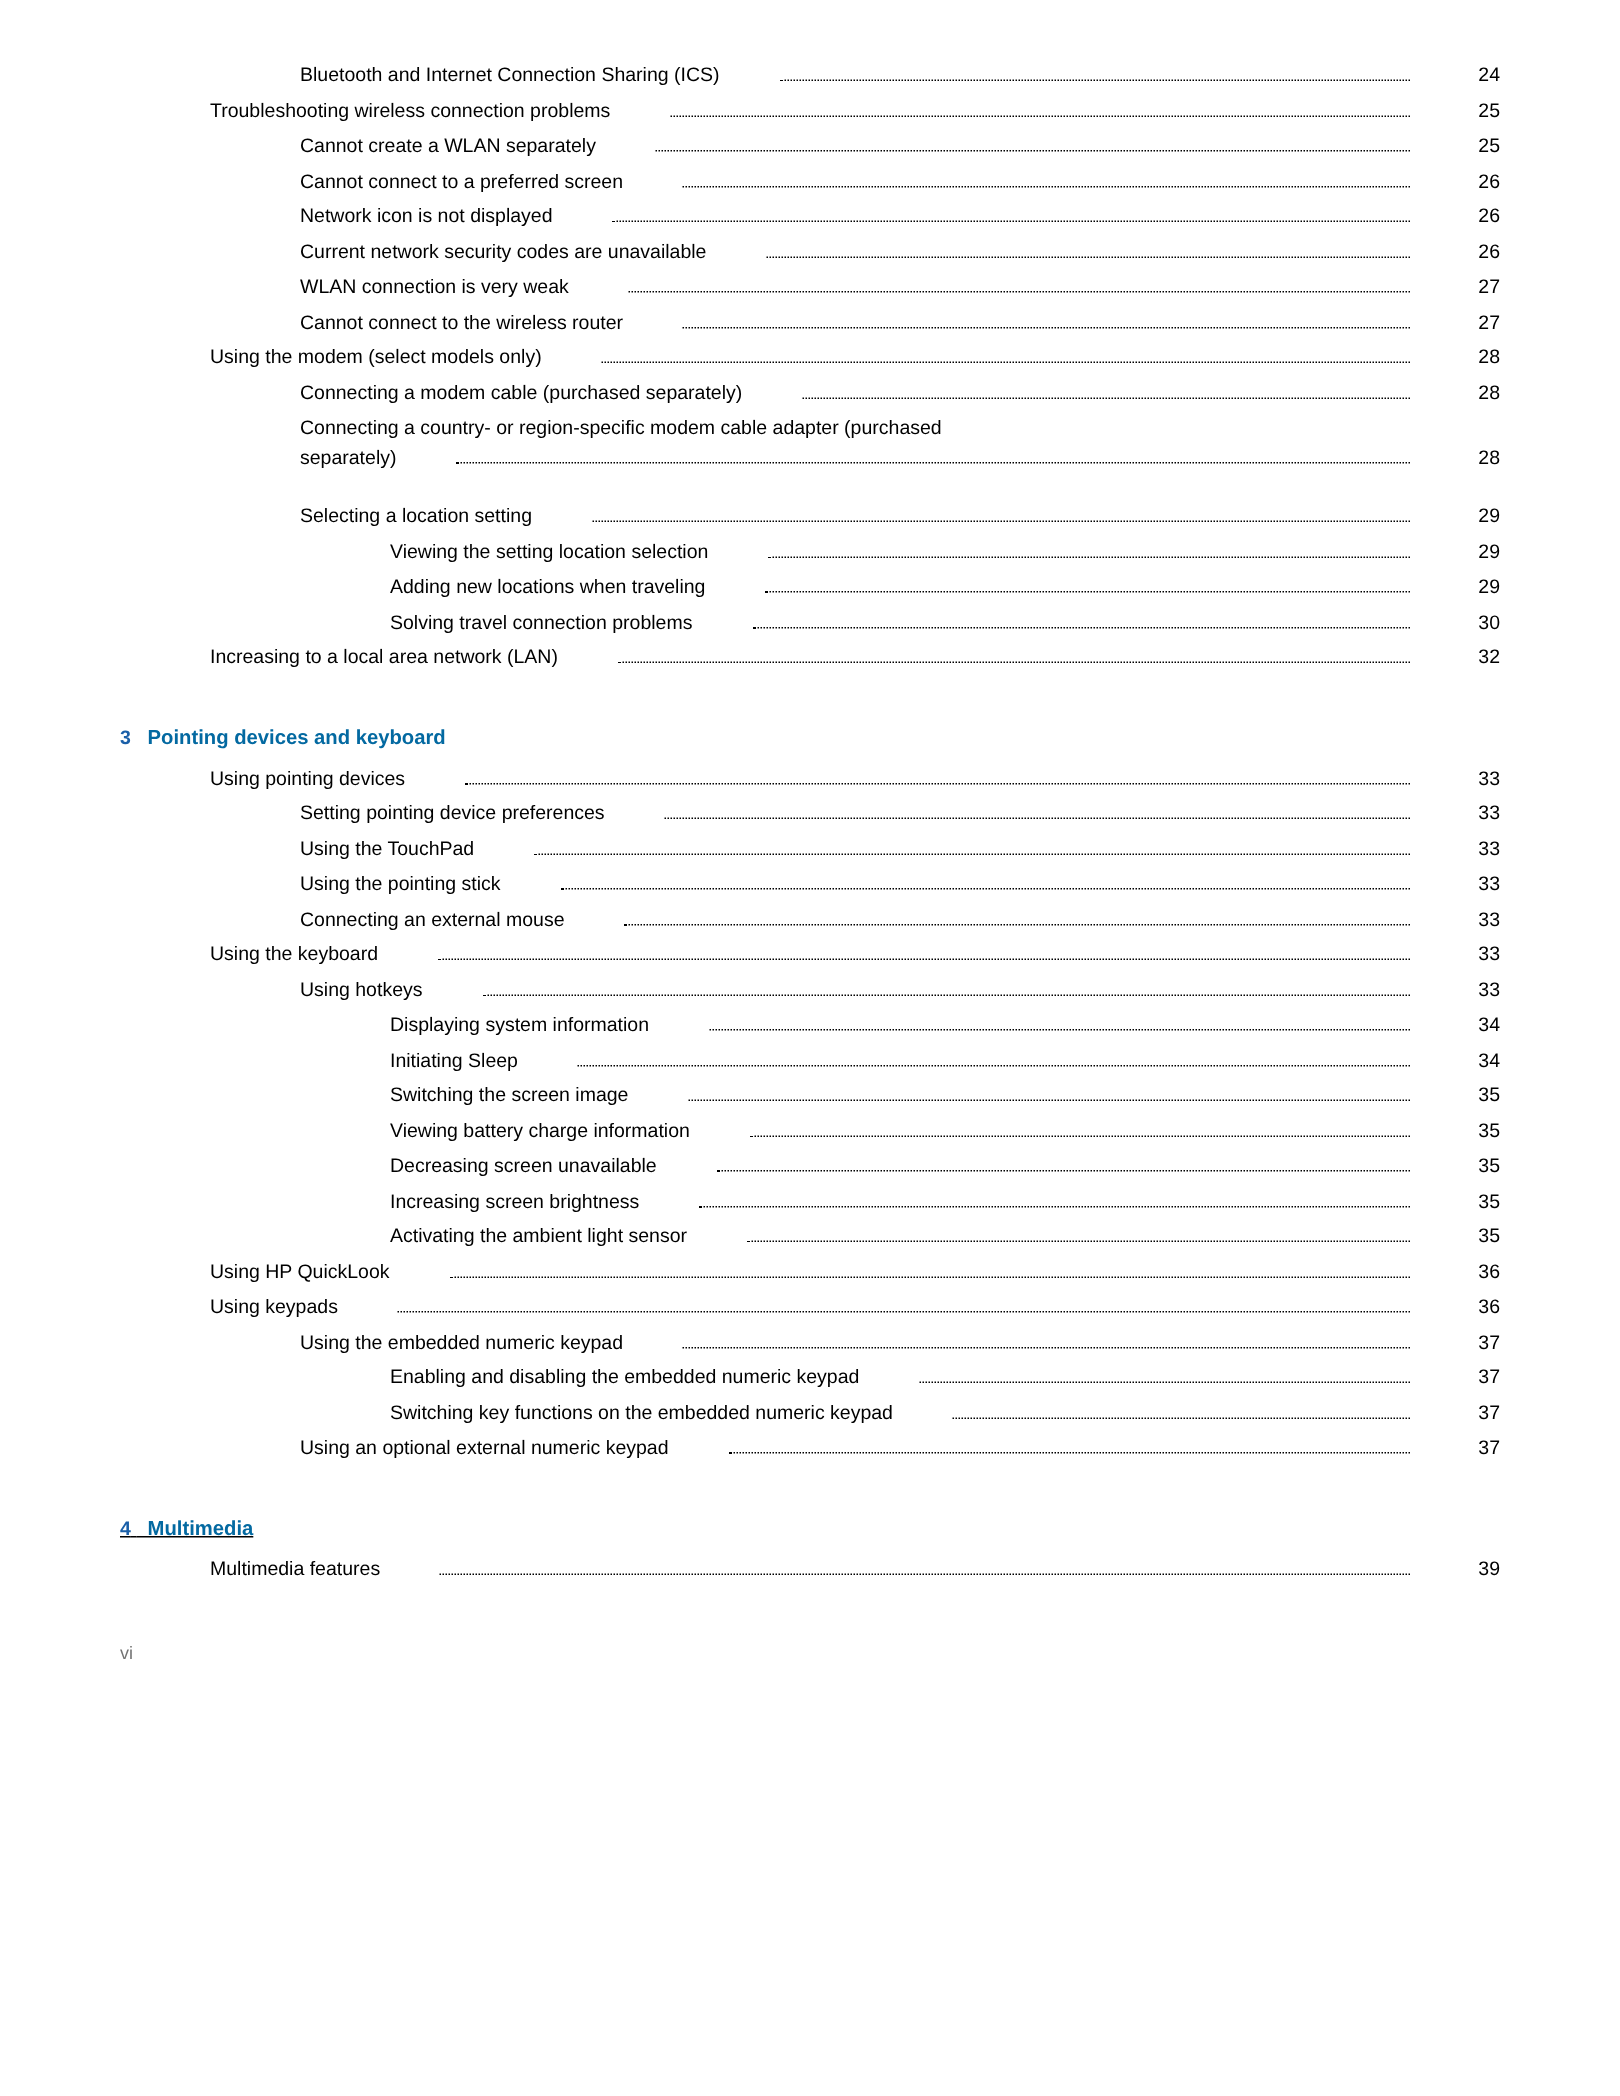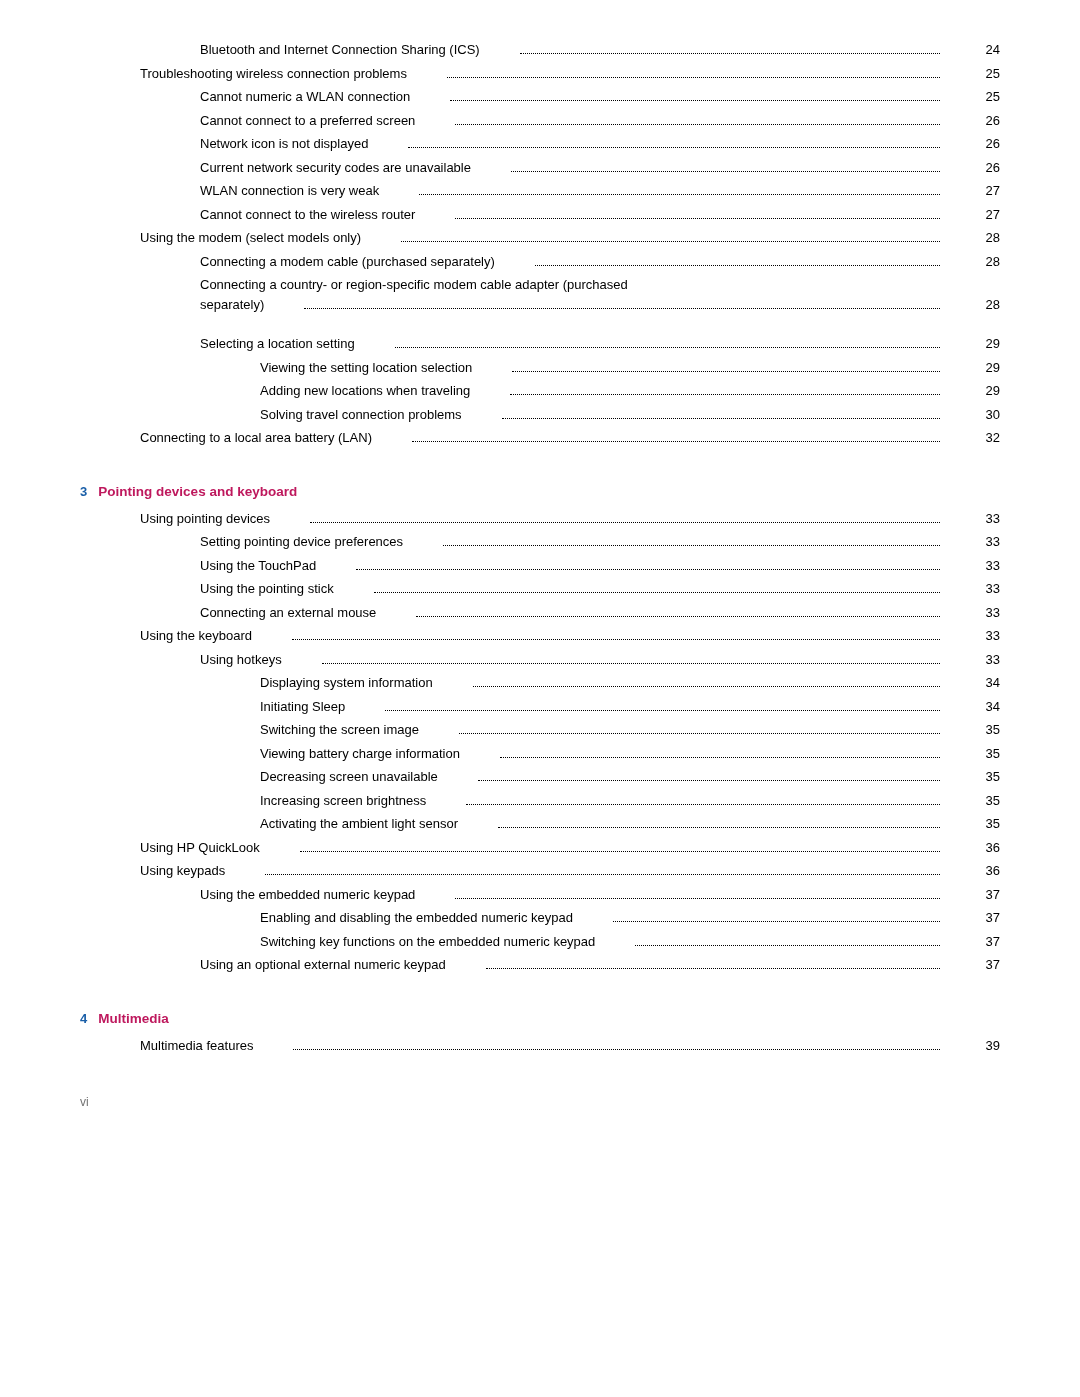--- a/index.html
+++ b/index.html
@@ -43,21 +43,21 @@
     .indent-2 { padding-left: 120px; }
     .indent-3 { padding-left: 180px; }
 
     .section-header {
       margin-top: 28px;
       margin-bottom: 10px;
     }
 
     .section-header-text {
       font-weight: bold;
-      color: #be185d;
+      color: #0369a1;
       font-size: 13.5px;
     }
 
     .section-number {
       color: #1a5fa8;
       font-weight: bold;
     }
 
     .page-footer {
       margin-top: 40px;
@@ -78,21 +78,21 @@
     <span class="toc-page">24</span>
   </div>
 
   <div class="toc-entry indent-1">
     <span class="toc-label">Troubleshooting wireless connection problems</span>
     <span class="toc-dots"></span>
     <span class="toc-page">25</span>
   </div>
 
   <div class="toc-entry indent-2">
-    <span class="toc-label">Cannot numeric a WLAN connection</span>
+    <span class="toc-label">Cannot create a WLAN separately</span>
     <span class="toc-dots"></span>
     <span class="toc-page">25</span>
   </div>
 
   <div class="toc-entry indent-2">
     <span class="toc-label">Cannot connect to a preferred screen</span>
     <span class="toc-dots"></span>
     <span class="toc-page">26</span>
   </div>
 
@@ -159,21 +159,21 @@
     <span class="toc-page">29</span>
   </div>
 
   <div class="toc-entry indent-3">
     <span class="toc-label">Solving travel connection problems</span>
     <span class="toc-dots"></span>
     <span class="toc-page">30</span>
   </div>
 
   <div class="toc-entry indent-1">
-    <span class="toc-label">Connecting to a local area battery (LAN)</span>
+    <span class="toc-label">Increasing to a local area network (LAN)</span>
     <span class="toc-dots"></span>
     <span class="toc-page">32</span>
   </div>
 
 </div>
 
 <div class="section-header" style="margin-top: 36px;">
   <span class="section-number">3</span>
   <span class="section-header-text">&nbsp; Pointing devices and keyboard</span>
 </div>
@@ -296,21 +296,21 @@
 
   <div class="toc-entry indent-2">
     <span class="toc-label">Using an optional external numeric keypad</span>
     <span class="toc-dots"></span>
     <span class="toc-page">37</span>
   </div>
 
 
 </div>
 
-<div class="section-header" style="margin-top: 36px;">
+<div class="section-header" style="margin-top: 36px; text-decoration: underline;">
   <span class="section-number">4</span>
   <span class="section-header-text">&nbsp; Multimedia</span>
 </div>
 
 <div>
   <div class="toc-entry indent-1">
     <span class="toc-label">Multimedia features</span>
     <span class="toc-dots"></span>
     <span class="toc-page">39</span>
   </div>

